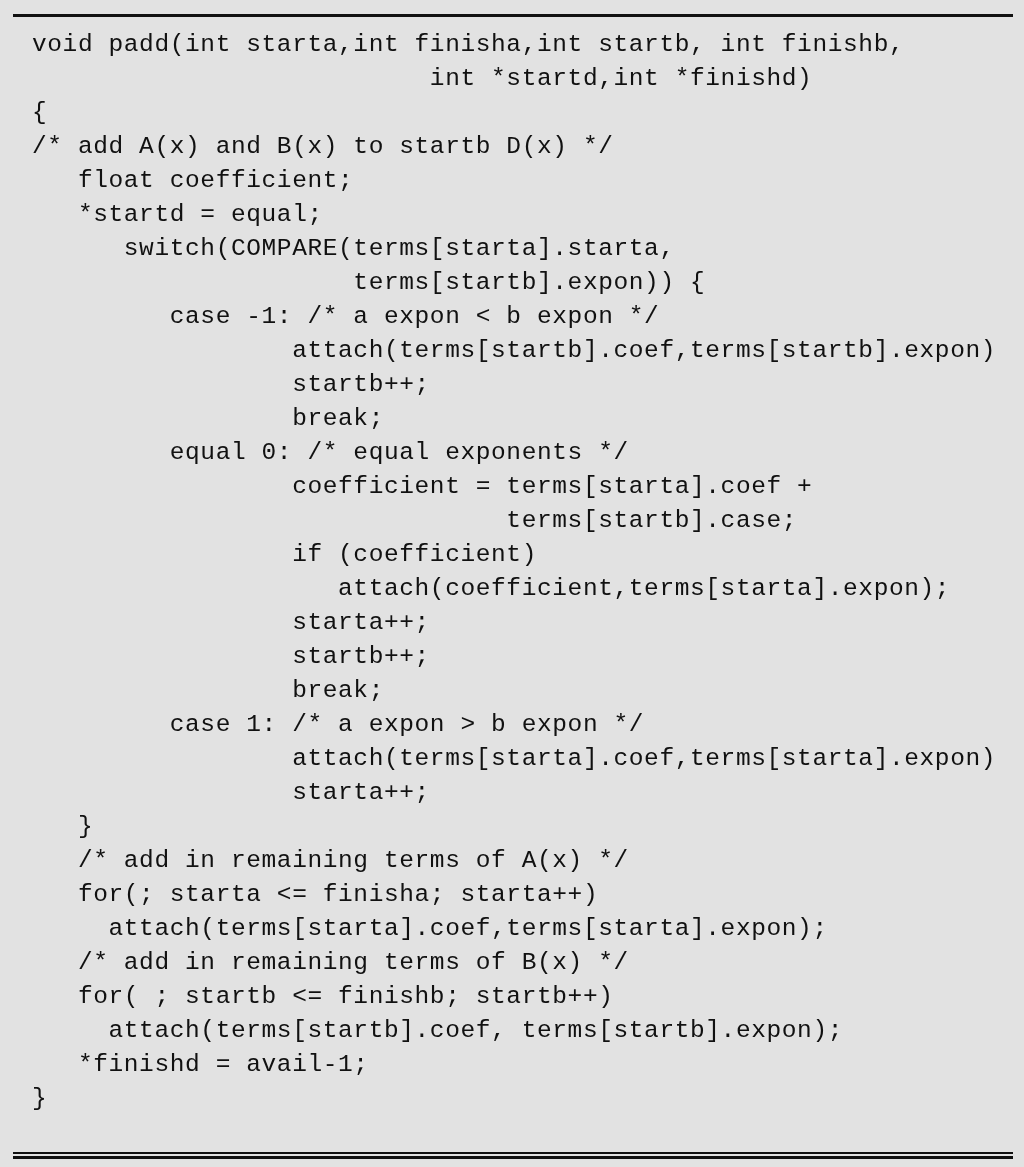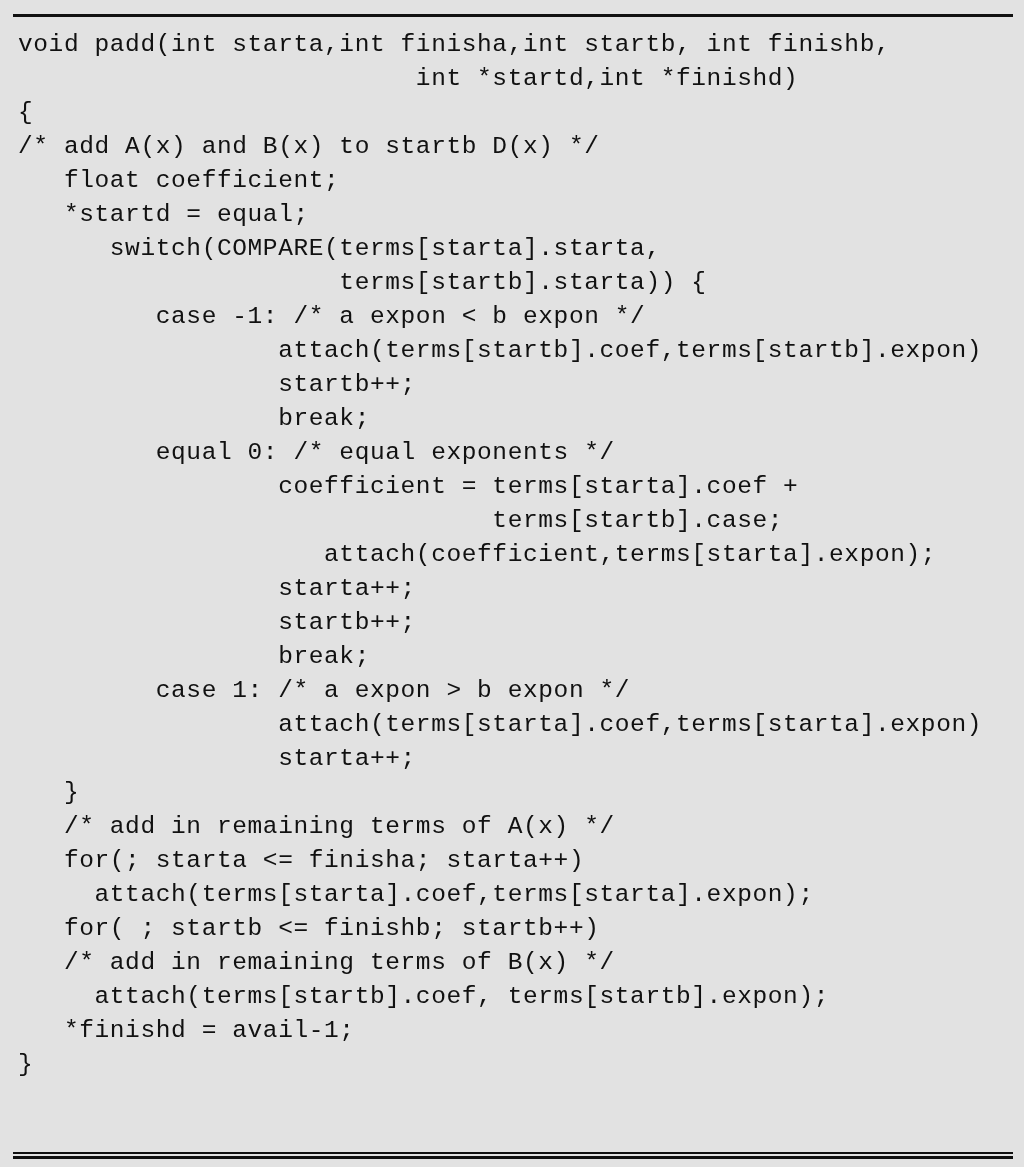--- a/index.html
+++ b/index.html
@@ -69,60 +69,61 @@
   }
 
   .code-line {
     display: block;
     height: 34px;
     line-height: 34px;
     font-size: 24.5px;
     letter-spacing: 0.6px;
     color: #111111;
     white-space: pre;
-    padding-left: 18px;
+    padding-left: 32px;
     font-family: "Liberation Mono", "DejaVu Sans Mono", monospace;
   }
 </style>
 </head>
 <body>
 
 <div id="figure">
 
   <div class="rule-top"></div>
 
   <div class="code-block">
     <code class="code-line">void padd(int starta,int finisha,int startb, int finishb,</code>
     <code class="code-line">                          int *startd,int *finishd)</code>
     <code class="code-line">{</code>
     <code class="code-line">/* add A(x) and B(x) to startb D(x) */</code>
     <code class="code-line">   float coefficient;</code>
     <code class="code-line">   *startd = equal;</code>
     <code class="code-line">      switch(COMPARE(terms[starta].starta,</code>
-    <code class="code-line">                     terms[startb].starta)) {</code>
+    <code class="code-line">                     terms[startb].expon)) {</code>
     <code class="code-line">         case -1: /* a expon &lt; b expon */</code>
     <code class="code-line">                 attach(terms[startb].coef,terms[startb].expon)</code>
     <code class="code-line">                 startb++;</code>
     <code class="code-line">                 break;</code>
     <code class="code-line">         equal 0: /* equal exponents */</code>
     <code class="code-line">                 coefficient = terms[starta].coef +</code>
     <code class="code-line">                               terms[startb].case;</code>
+    <code class="code-line">                 if (coefficient)</code>
     <code class="code-line">                    attach(coefficient,terms[starta].expon);</code>
     <code class="code-line">                 starta++;</code>
     <code class="code-line">                 startb++;</code>
     <code class="code-line">                 break;</code>
     <code class="code-line">         case 1: /* a expon &gt; b expon */</code>
     <code class="code-line">                 attach(terms[starta].coef,terms[starta].expon)</code>
     <code class="code-line">                 starta++;</code>
     <code class="code-line">   }</code>
     <code class="code-line">   /* add in remaining terms of A(x) */</code>
     <code class="code-line">   for(; starta &lt;= finisha; starta++)</code>
     <code class="code-line">     attach(terms[starta].coef,terms[starta].expon);</code>
+    <code class="code-line">   /* add in remaining terms of B(x) */</code>
     <code class="code-line">   for( ; startb &lt;= finishb; startb++)</code>
-    <code class="code-line">   /* add in remaining terms of B(x) */</code>
     <code class="code-line">     attach(terms[startb].coef, terms[startb].expon);</code>
     <code class="code-line">   *finishd = avail-1;</code>
     <code class="code-line">}</code>
   </div>
 
   <div class="rule-bottom-wrap">
     <div class="rule-bottom-thin"></div>
     <div class="rule-bottom-thick"></div>
   </div>
 

